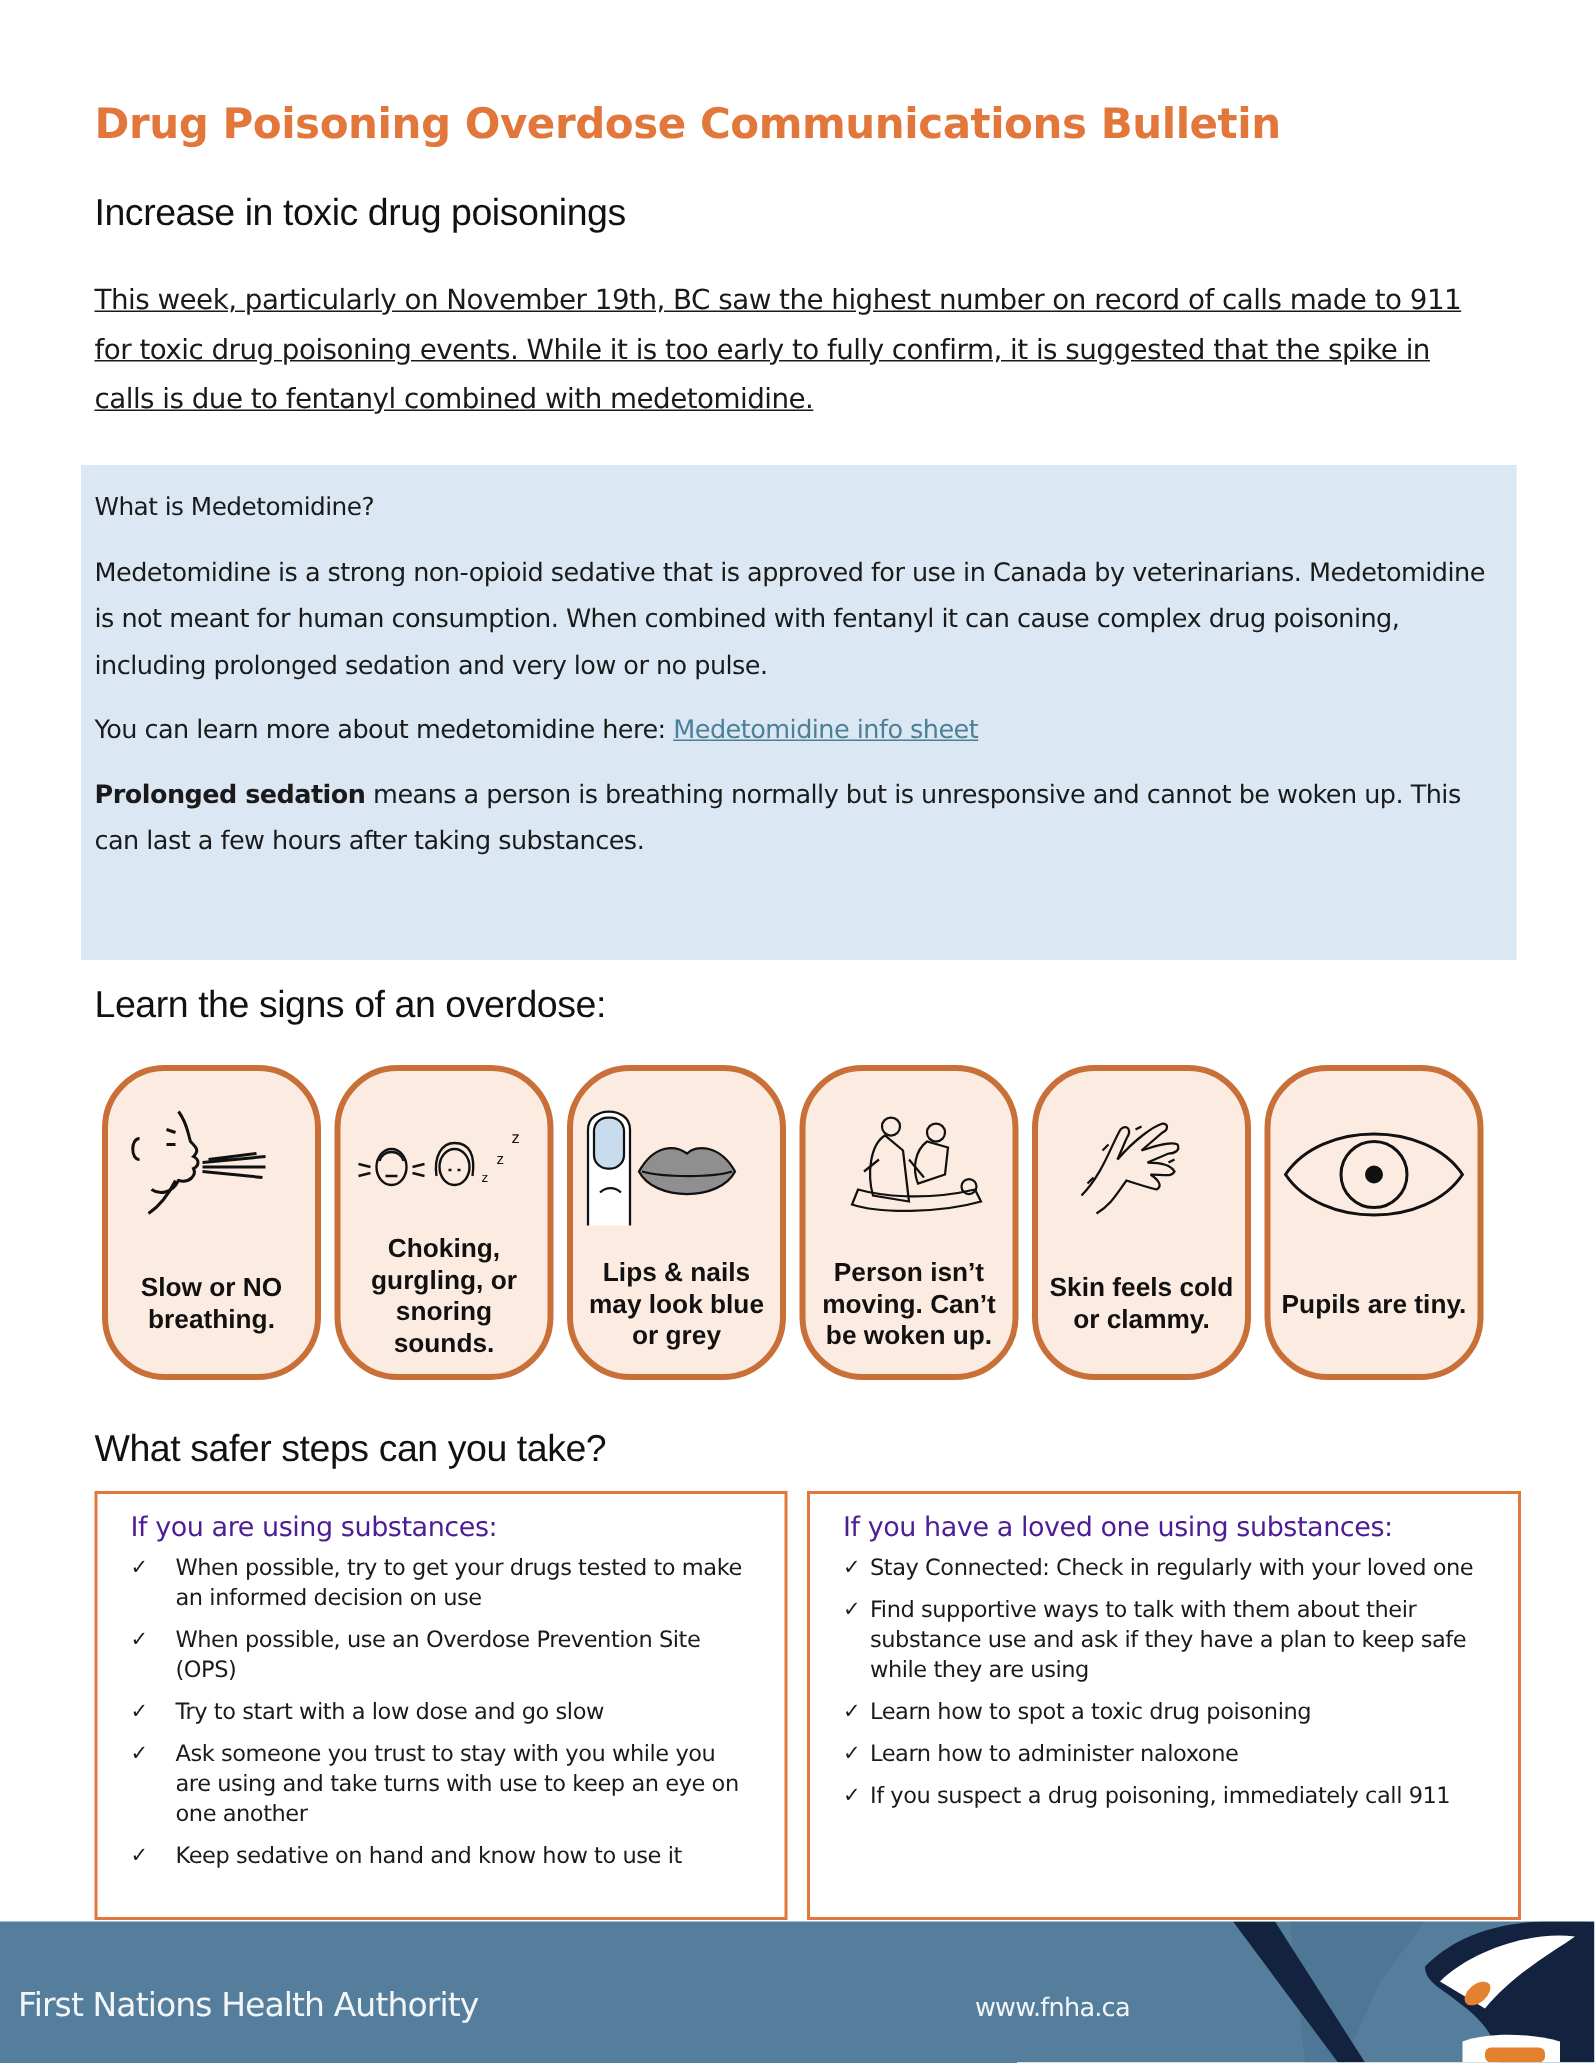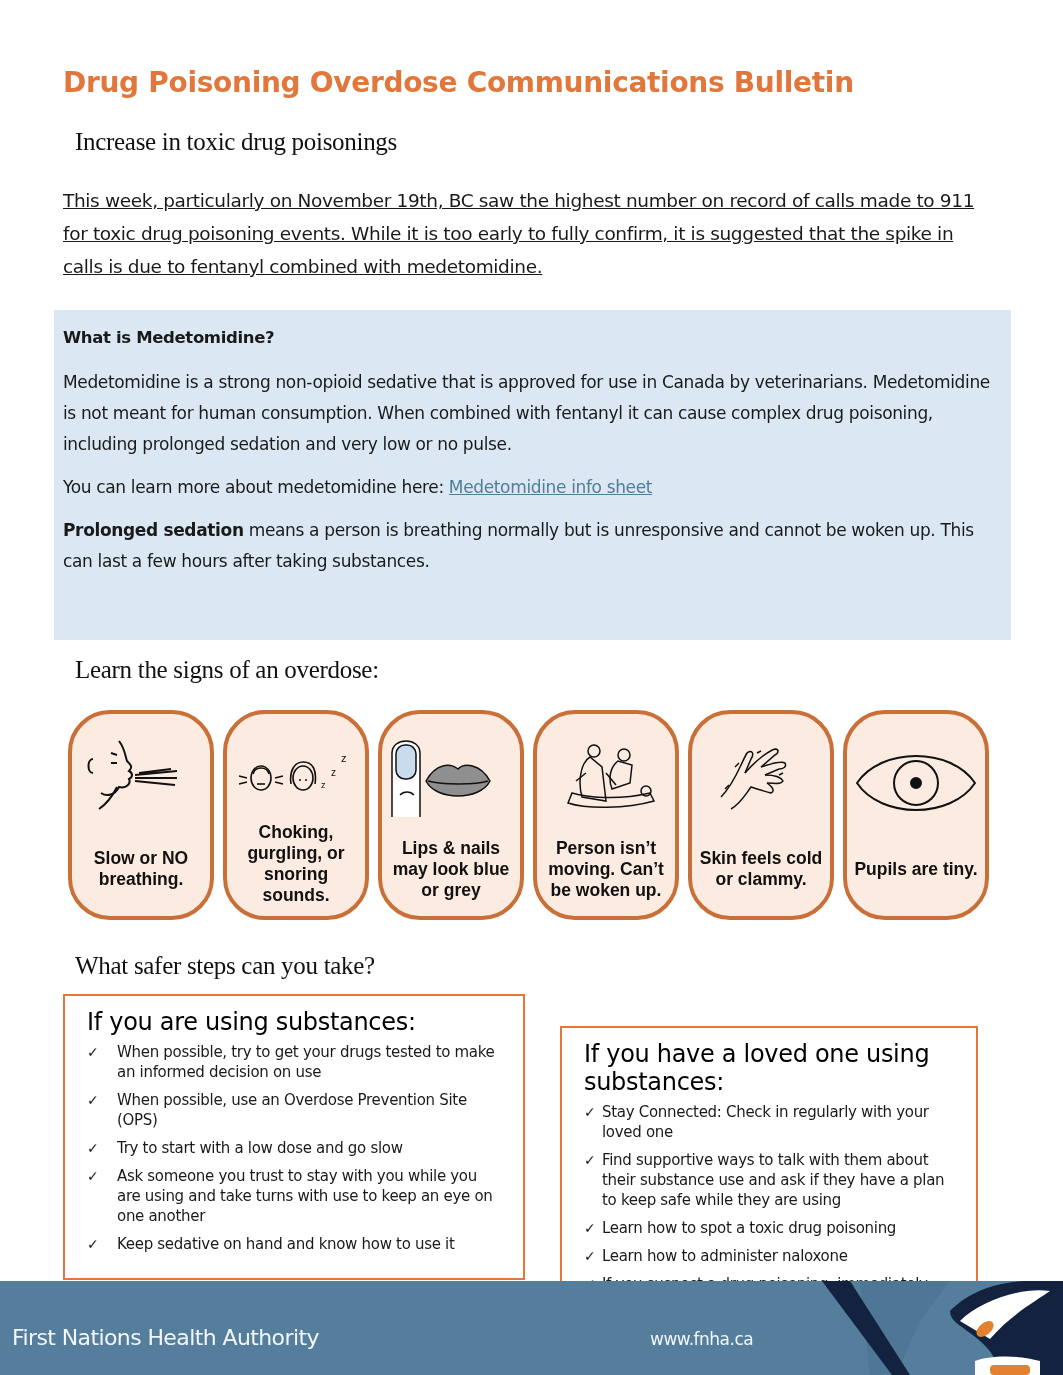--- a/index.html
+++ b/index.html
@@ -6,56 +6,56 @@
   html, body { width: 1063px; height: 1375px; background: #ffffff; overflow: hidden; }
   body { position: relative; font-family: "Liberation Sans", "DejaVu Sans", sans-serif; color: #111; }
 
   .title {
     position: absolute; left: 63px; top: 66px;
     font-family: "DejaVu Sans", sans-serif; font-weight: bold;
     font-size: 28px; color: #e2773b; letter-spacing: -0.3px;
   }
   .h2 {
     position: absolute; left: 63px;
-    font-family: Liberation Serif, serif; font-size: 25px; color: #111; letter-spacing: -0.3px; margin-left: 12px;
+    font-family: Liberation Sans, sans-serif; font-size: 25px; color: #111; letter-spacing: -0.3px;
   }
   .intro {
     position: absolute; left: 63px; top: 184px; width: 930px;
     font-family: "DejaVu Sans", sans-serif; font-size: 18.5px; line-height: 33px; color: #1a1a1a;
     letter-spacing: -0.35px;
     text-decoration: underline;
   }
 
   .infobox {
     position: absolute; left: 54px; top: 310px; width: 957px; height: 330px;
     background: #dbe8f4; padding: 18px 9px 0 9px;
     font-family: "DejaVu Sans", sans-serif; font-size: 17px; color: #1a1a1a; letter-spacing: -0.35px;
   }
-  .infobox .q { font-weight: bold; font-size: 16.5px; margin-bottom: 20px; }
+  .infobox .q { font-weight: normal; font-size: 16.5px; margin-bottom: 20px; }
   .infobox p { line-height: 31px; margin-bottom: 12px; }
   .infobox a { color: #4d7f96; text-decoration: underline; }
   .infobox b { font-weight: bold; }
 
   .signs { position: absolute; left: 68px; top: 710px; display: flex; gap: 9px; }
   .card {
     width: 146px; height: 210px; border: 4px solid #c96f38; border-radius: 42px;
     background: #fcebe1; display: flex; flex-direction: column; align-items: center;
   }
   .card .pic { height: 118px; width: 100%; display: flex; align-items: center; justify-content: center; }
   .card .lbl {
     flex: 1; display: flex; align-items: center; justify-content: center; text-align: center;
     font-family: "Liberation Sans", sans-serif; font-weight: bold; font-size: 17.5px; line-height: 21px;
     color: #111; padding: 0 6px 10px 6px;
   }
 
   .stepbox {
     position: absolute; top: 994px; height: 286px; border: 2px solid #e2773b; background: #fff;
     padding: 12px 20px 0 22px; font-family: "DejaVu Sans", sans-serif;
   }
-  .stepbox .st { color: #000000; font-size: 24px; margin-bottom: 6px; letter-spacing: -0.3px; }
+  .stepbox .st { color: #4c1d95; font-size: 18px; margin-bottom: 6px; letter-spacing: -0.3px; }
   .stepbox ul { list-style: none; }
   .stepbox li {
     display: flex; font-size: 15px; line-height: 20px; color: #1a1a1a; margin-bottom: 8px; letter-spacing: -0.3px;
   }
   .stepbox .chk { flex: 0 0 auto; font-size: 14px; }
   .left .chk { width: 30px; }
   .right .chk { width: 18px; }
 
   .footer {
     position: absolute; left: 0; top: 1281px; width: 1063px; height: 94px; background: #547e9b; overflow: hidden;
@@ -197,21 +197,21 @@
         <span class="chk">✓</span>
         <span>Ask someone you trust to stay with you while you are using and take turns with use to keep an eye on one another</span>
       </li>
     <li>
         <span class="chk">✓</span>
         <span>Keep sedative on hand and know how to use it</span>
       </li>
   </ul>
 </div>
 
-<div class="stepbox right" style="left:560px;width:418px;margin-top:32px;">
+<div class="stepbox right" style="left:538px;width:476px;">
   <div class="st">If you have a loved one using substances:</div>
   <ul>
     <li>
         <span class="chk">✓</span>
         <span>Stay Connected: Check in regularly with your loved one</span>
       </li>
     <li>
         <span class="chk">✓</span>
         <span>Find supportive ways to talk with them about their substance use and ask if they have a plan to keep safe while they are using</span>
       </li>

